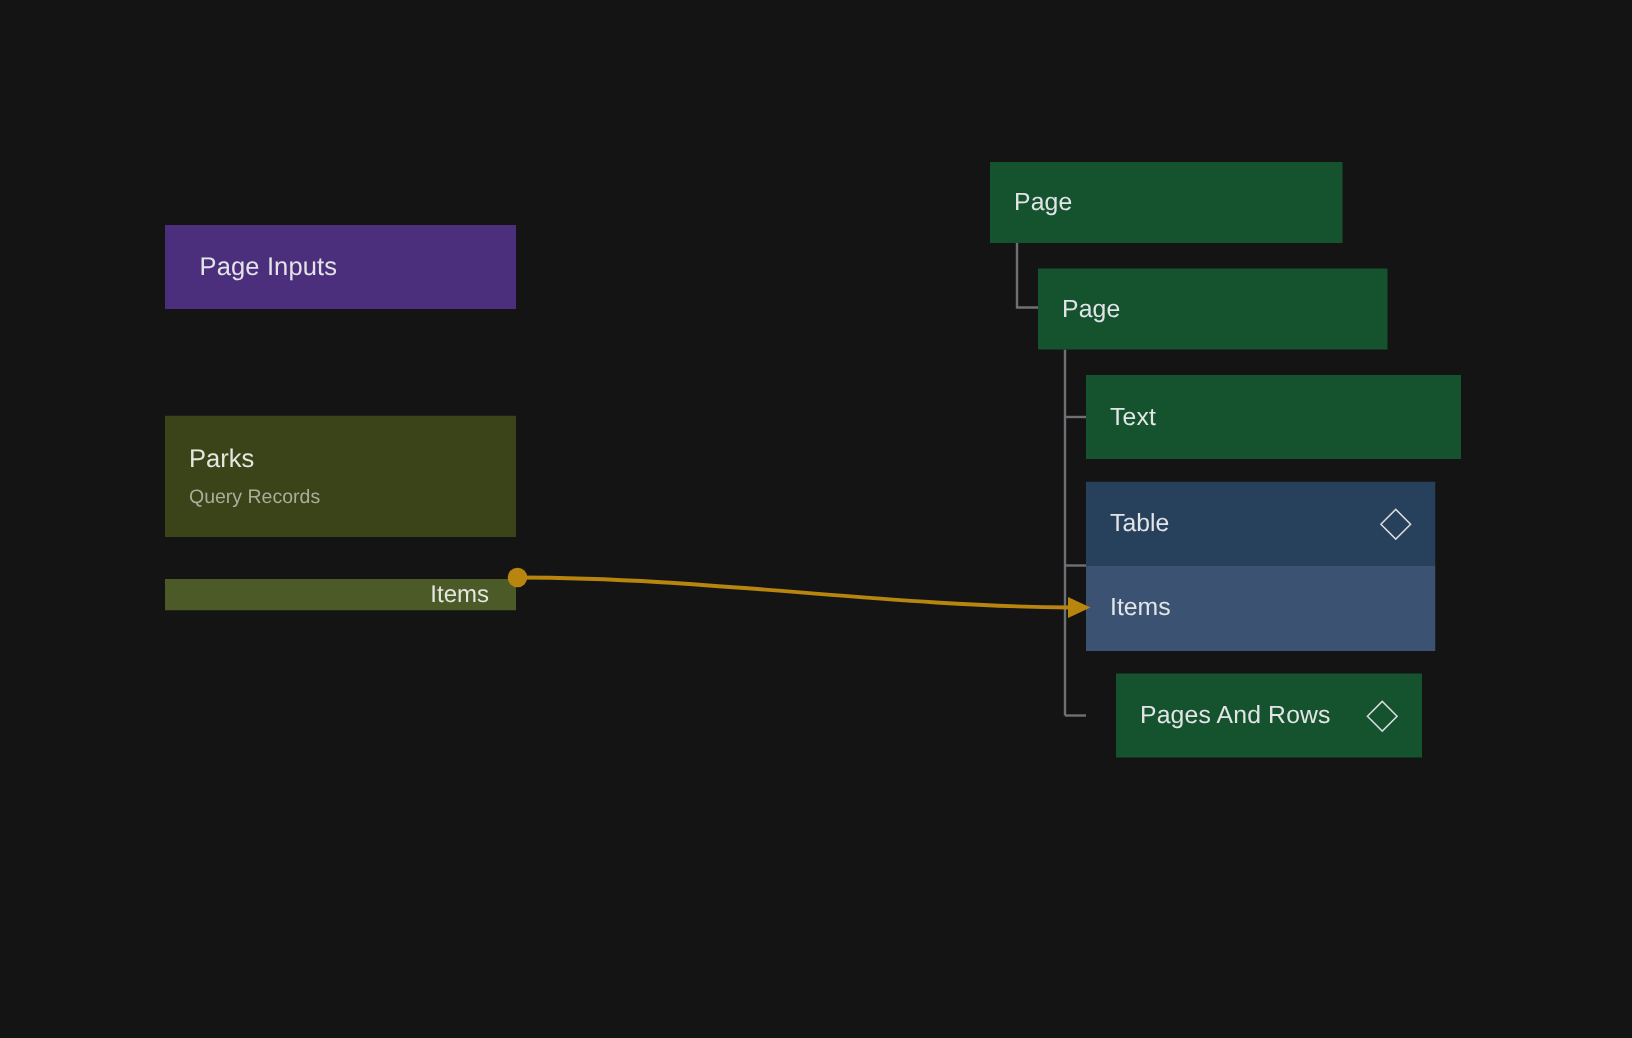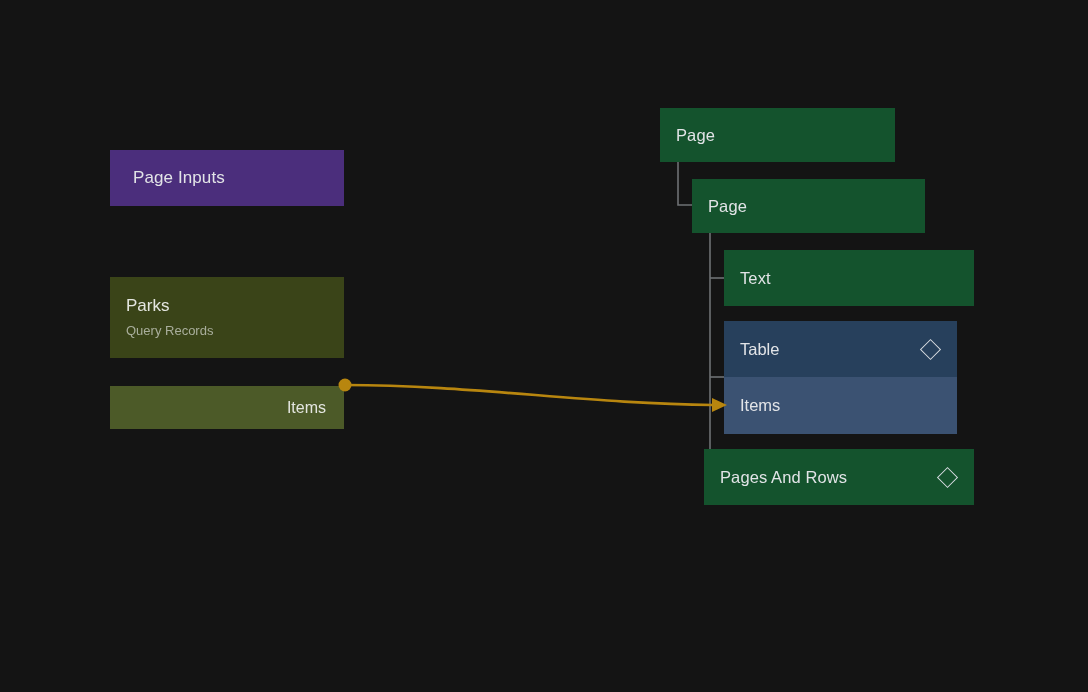--- a/index.html
+++ b/index.html
@@ -34,21 +34,21 @@
 
   
   #page-inputs {
     left:110px; top:150px; width:234px; height:56px;
     background:#4b2e7c;
   }
   #page-inputs .node-title { height:56px; font-size:17px;padding-left:23px; }
 
   
   #parks {
-    left:110px; top:277px; width:234px; height:152px;gap:28px;
+    left:110px; top:277px; width:234px; height:130px;gap:28px;
   }
   #parks .head {
     background:#3a4418;
     height:81px;
     padding:16px 16px 0 16px;
   }
   #parks .head .t { color:#e4e6e0; font-size:17px; line-height:25px; }
   #parks .head .s { color:#a9ae9c; font-size:13px; line-height:25px; }
   #parks .port-row {
     background:#4c5a28;
@@ -61,21 +61,21 @@
   }
   #parks .port-label { color:#e4e6e0; font-size:16px; }
 
   
   .blue { background:#14532d; }
 
   #n-page  { left:660px; top:108px;  width:235px; height:54px; }
   #n-group { left:692px; top:179px;  width:233px; height:54px; }
   #n-text  { left:724px; top:250px;  width:250px; height:56px; }
   #n-table { left:724px; top:321px;  width:233px; height:113px; }
-  #n-pages { left:704px; top:449px;  width:270px; height:56px;text-align:right; }
+  #n-pages { left:744px; top:449px;  width:204px; height:56px;text-align:right; }
 
   #n-page .node-title,
   #n-group .node-title,
   #n-text .node-title,
   #n-pages .node-title { height:100%; }
 
   #n-table .table-head {
     background:#27405c;
     height:56px;
     display:flex;

